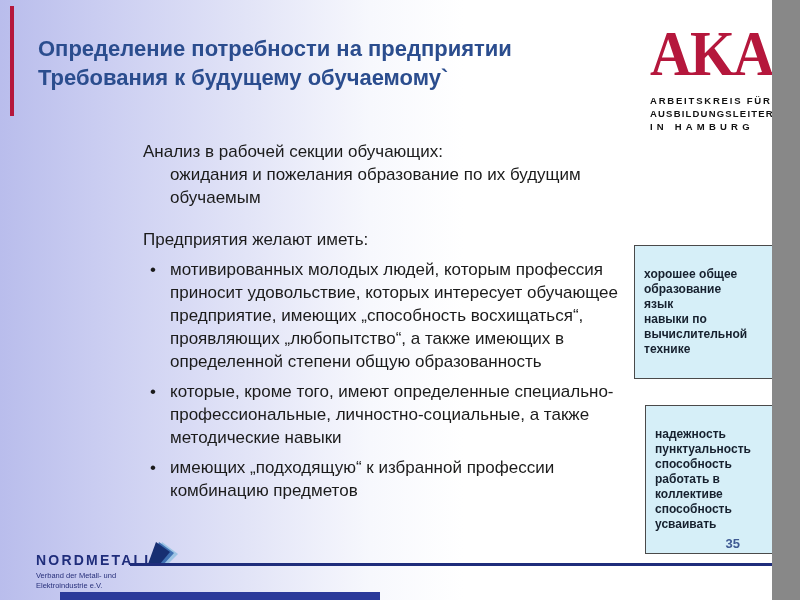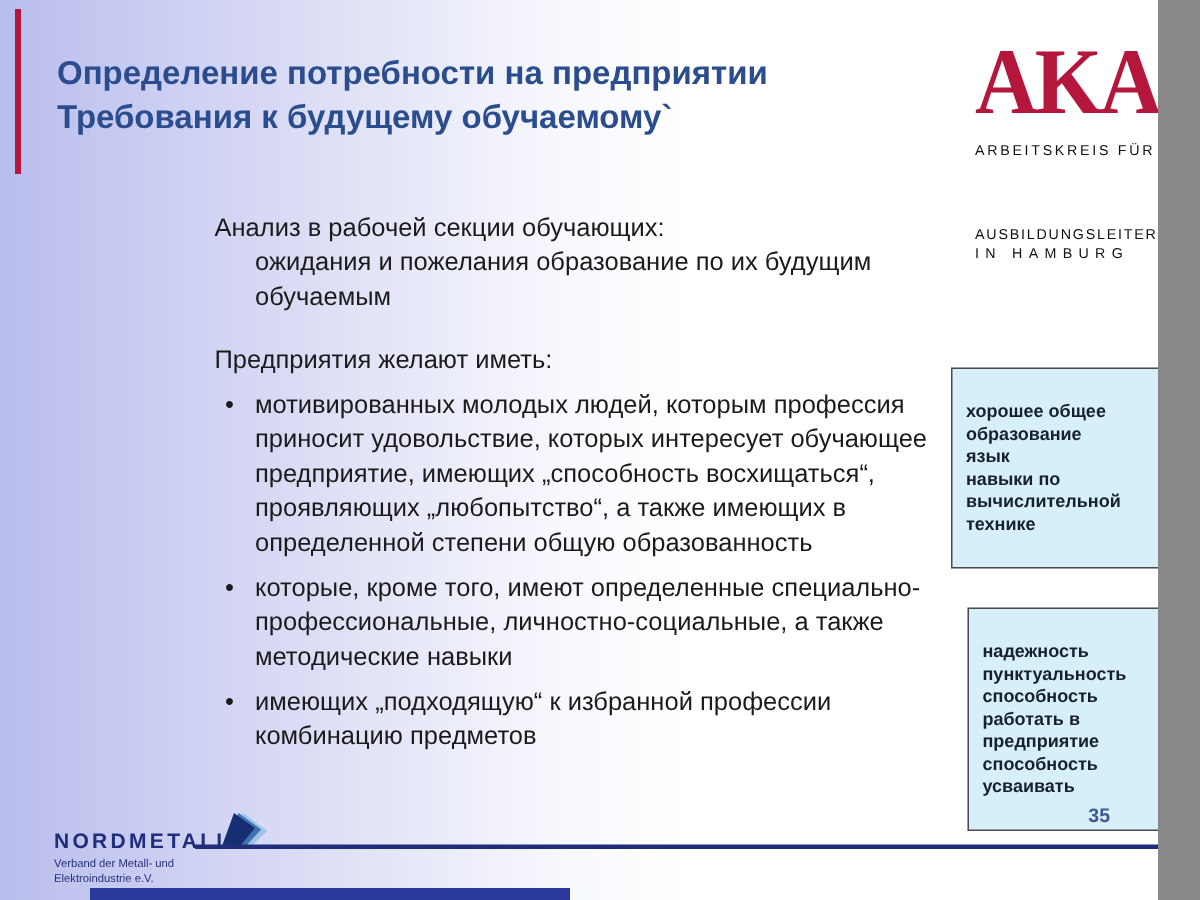--- a/index.html
+++ b/index.html
@@ -15,23 +15,23 @@
   .title {
     position:absolute; left:38px; top:34px; width:580px;
     font-size:22px; font-weight:bold; color:var(--title_blue,#2b4d8e); line-height:29px;
   }
   .akal { position:absolute; left:650px; top:16px; width:140px; }
   .akal-name {
     font-family:"Liberation Serif", serif; font-weight:bold;
     color:var(--accent_red,#b5173c); font-size:58px; line-height:72px;
     letter-spacing:-2px; transform:scaleY(1.08); transform-origin:top left;
   }
-  .akal-sub { margin-top:6px; font-size:9.5px; font-weight:normal; color:#121212; line-height:13px; }
+  .akal-sub { margin-top:6px; font-size:9.5px; font-weight:bold; color:#121212; line-height:13px; }
   .akal-sub .s1 { letter-spacing:1.8px; }
-  .akal-sub .s2 { letter-spacing:1.2px;margin-top:43px; }
+  .akal-sub .s2 { letter-spacing:1.2px; }
   .akal-sub .s3 { letter-spacing:4.2px; }
   .body-block {
     position:absolute; left:113px; top:140px; width:505px;
     color:var(--body_text,#1b1b1b); font-size:17px; line-height:23px;margin-left:30px;
   }
   .intro-l2 { margin-left:27px; width:478px; }
   .lead { margin-top:19px; }
   .bullets { margin-top:4px; }
   .bullet-item { position:relative; padding-left:27px; margin-top:7px; width:478px; }
   .bullet-glyph { position:absolute; left:7px; top:0; }
@@ -96,21 +96,21 @@
   <div class="callout callout-1">хорошее общее
 образование
 язык
 навыки по
 вычислительной
 технике</div>
   <div class="callout callout-2">надежность
 пунктуальность
 способность
 работать в
-предприятие
+коллективе
 способность
 усваивать</div>
 
   <div class="nordmetall">
     <span class="nm-icon">
       <svg width="32" height="28" viewBox="0 0 32 28">
         <polygon points="6,24 14,2 30,14 18,26" fill="#9dc4e4"></polygon>
         <polygon points="3,24 11,2 26,13 15,25" fill="#3f71b3"></polygon>
         <polygon points="0,24 8,2 22,12 12,24" fill="#172f72"></polygon>
       </svg>

